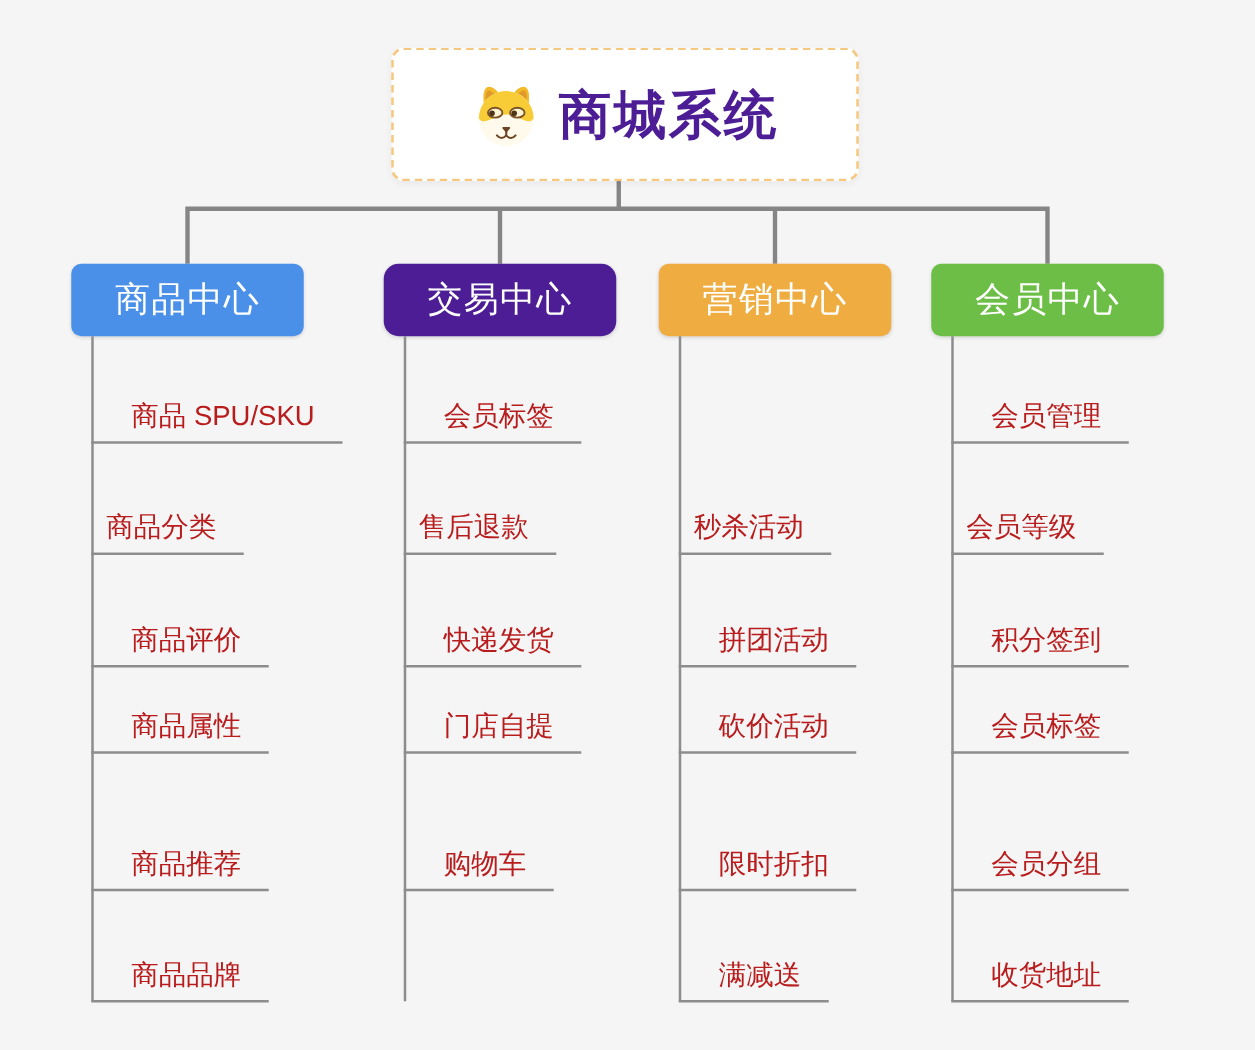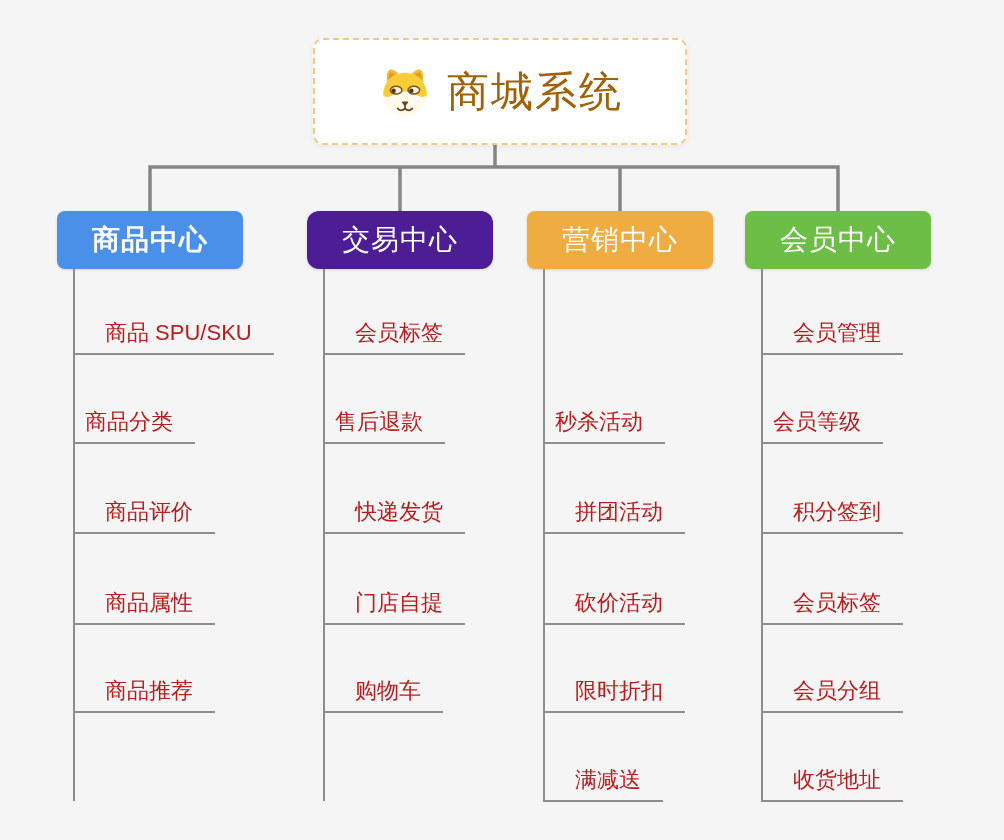--- a/index.html
+++ b/index.html
@@ -46,21 +46,21 @@
   }
   .leaf{
     position:absolute;left:16px;height:40px;line-height:40px;
     padding:0 22px 0 32px;
     font-size:22px;color:#b91c1c;
     border-bottom:2px solid #8d8d8d;
     white-space:nowrap;
     box-sizing:content-box;
   }
   .leaf.r0{top:102px;} .leaf.r1{top:191px;padding-left:12px;} .leaf.r2{top:281px;}
-  .leaf.r3{top:372px;} .leaf.r4{top:460px;} .leaf.r5{top:549px;}
+  .leaf.r3{top:350px;} .leaf.r4{top:460px;} .leaf.r5{top:549px;}
 
   .col-0{left:57px;} .col-1{left:307px;} .col-2{left:527px;} .col-3{left:745px;}
 </style>
 </head>
 <body>
 
 <div class="canvas">
 
   <svg class="connectors" width="1004" height="840" viewBox="0 0 1004 840">
     <g stroke="#858585" stroke-width="3.5" fill="none">
@@ -87,33 +87,34 @@
       <g stroke="#7a5226" stroke-width="1.6">
         <ellipse cx="20.5" cy="28" rx="6.2" ry="4.2" fill="#fdf2d2"></ellipse>
         <ellipse cx="39.5" cy="28" rx="6.2" ry="4.2" fill="#fdf2d2"></ellipse>
       </g>
       <circle cx="17.8" cy="28.6" r="2.4" fill="#4f3418"></circle>
       <circle cx="36.8" cy="28.6" r="2.4" fill="#4f3418"></circle>
 
       <path d="M27.4 41 h5.2 l-2.6 3.2 z" fill="#6b4423" stroke="#6b4423" stroke-width="1.5" stroke-linejoin="round"></path>
       <path d="M30 44 v3.5 M22 47.5 q4 4.5 8 0 q4 4.5 8 0" stroke="#6b4423" stroke-width="1.8" fill="none" stroke-linecap="round"></path>
     </svg>
-    <span class="root-title" style="color: #a16207;">商城系统</span>
+    <span class="root-title" style="color: #4c1d95; font-weight: bold;">商城系统</span>
   </div>
 
   <div class="column col-0">
-    <div class="branch-box" style="background: rgb(74, 144, 232); font-weight: bold;">
+    <div class="branch-box" style="background: rgb(74, 144, 232);">
       <span>商品中心</span>
     </div>
     <div class="vline"></div>
     <div class="leaf r0">商品 SPU/SKU</div>
     <div class="leaf r1">商品分类</div>
     <div class="leaf r2">商品评价</div>
     <div class="leaf r3">商品属性</div>
     <div class="leaf r4">商品推荐</div>
+    <div class="leaf r5">商品品牌</div>
   </div>
 
   <div class="column col-1">
     <div class="branch-box" style="background: #4c1d95; border-radius: 12px;">
       <span>交易中心</span>
     </div>
     <div class="vline"></div>
     <div class="leaf r0">会员标签</div>
     <div class="leaf r1">售后退款</div>
     <div class="leaf r2">快递发货</div>

